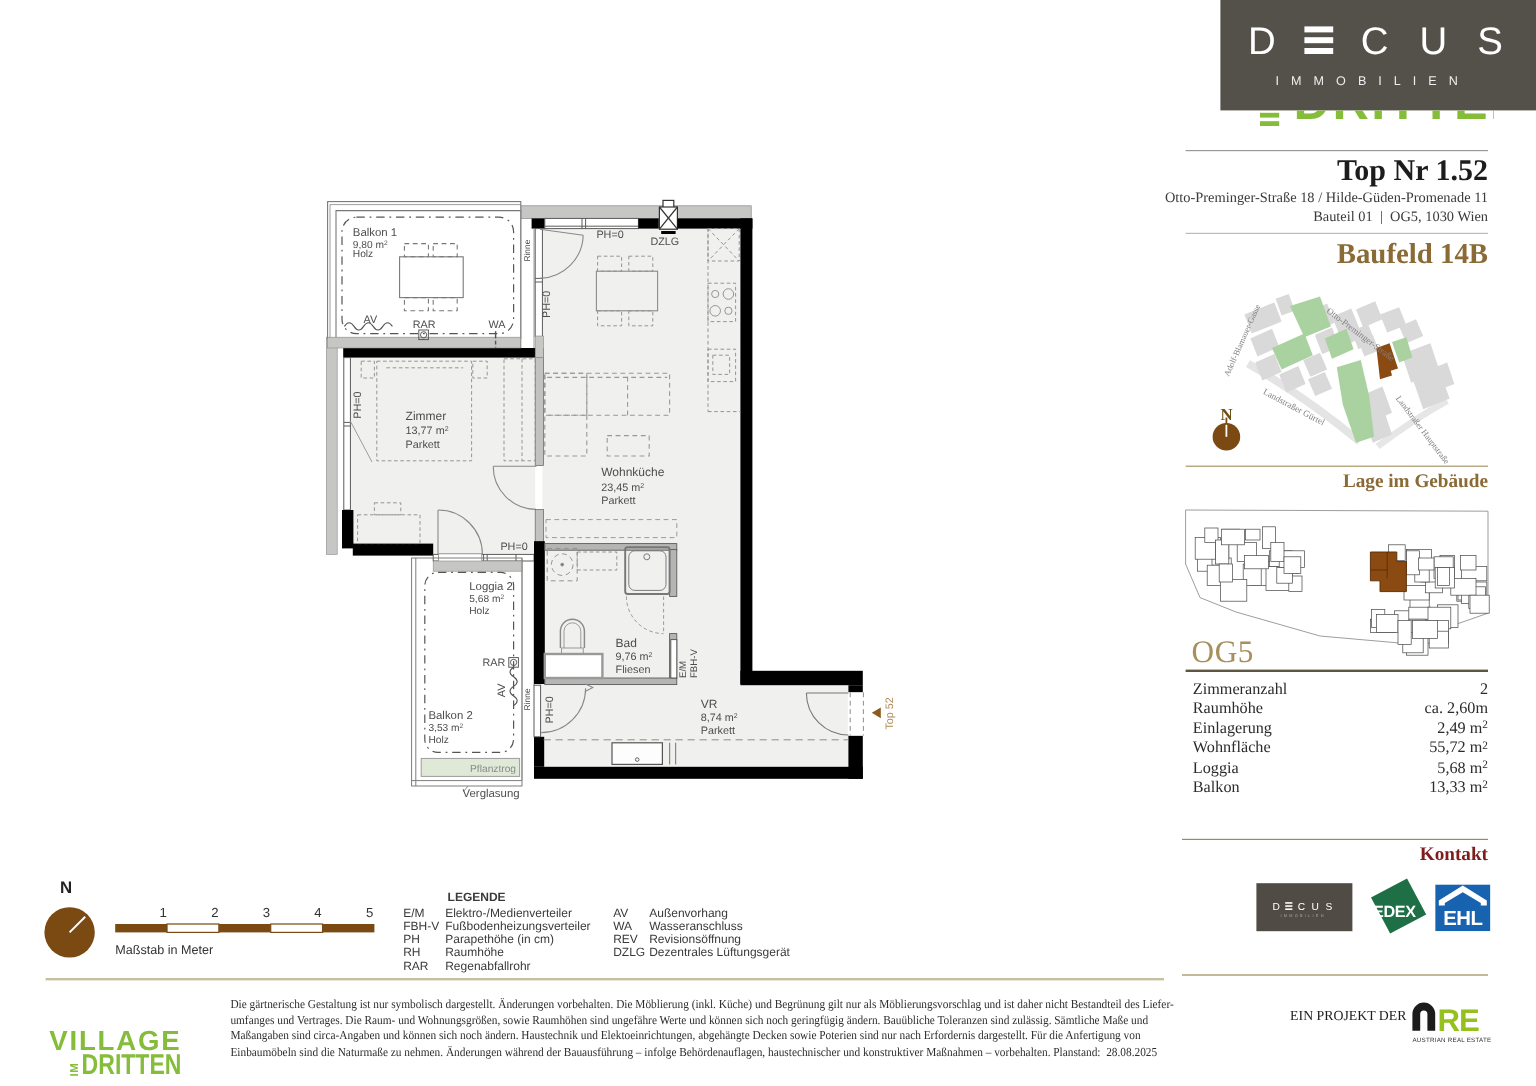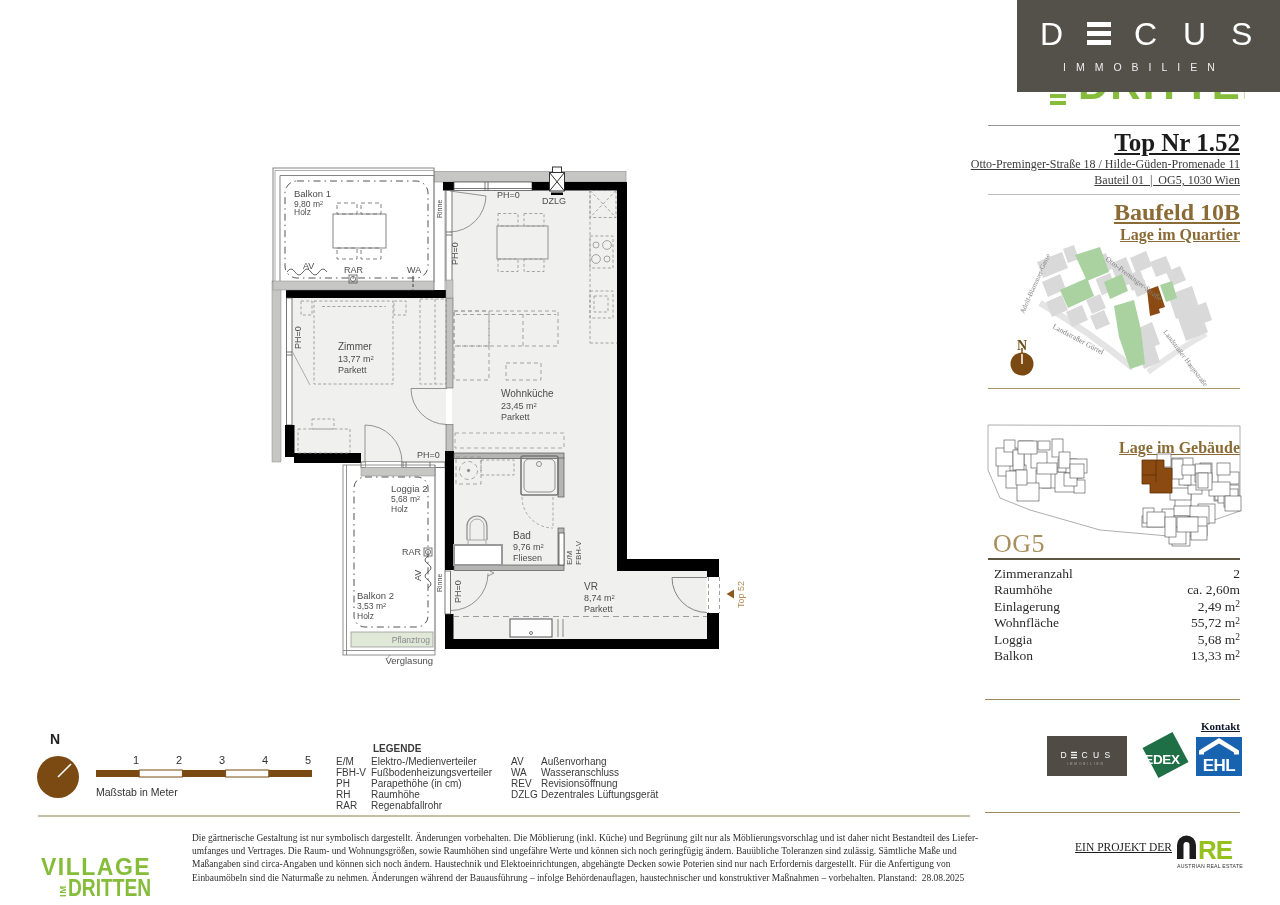--- a/index.html
+++ b/index.html
@@ -1,20 +1,20 @@
 <!DOCTYPE html>
 <html lang="de"><head>
 <meta charset="utf-8">
 <title>Top Nr 1.52</title>
 <style>
 html,body{margin:0;padding:0;background:#fff;}
 #page{position:relative;width:1280px;height:905px;background:#ffffff;overflow:hidden;font-family:"Liberation Sans",sans-serif;}
 .abs{position:absolute;}
 .serif{font-family:"Liberation Serif",serif;}
-.r{text-align:right;text-decoration:underline;}
+.r{text-align:right;}
 svg text{font-family:"Liberation Sans",sans-serif;}
 svg text.ser{font-family:"Liberation Serif",serif;}
 </style>
 </head>
 <body>
 <div id="page">
 
 <svg class="abs" style="left:0;top:0" width="1280" height="905" viewBox="0 0 1280 905">
 <g fill="none" stroke="none">
 
@@ -408,23 +408,22 @@
 <div class="abs" style="left:988px;top:125px;width:252px;height:1px;background:#999;"></div>
 
 <div class="abs serif r" style="left:940px;top:129px;width:300px;font-size:25px;font-weight:bold;color:#1c1c1c;">Top Nr 1.52</div>
 
 <div class="abs serif r" style="left:940px;top:156.5px;width:300px;font-size:12px;color:#3a3a3a;text-align:right;">Otto-Preminger-Straße 18 / Hilde-Güden-Promenade 11</div>
 
 <div class="abs serif r" style="left:940px;top:173px;width:300px;font-size:12px;color:#3a3a3a;">Bauteil 01&nbsp; | &nbsp;OG5, 1030 Wien</div>
 
 <div class="abs" style="left:988px;top:193.5px;width:252px;height:1px;background:#bbb;"></div>
 
-<div class="abs serif r" style="left:940px;top:199px;width:300px;font-size:24px;font-weight:bold;color:#8a6a35;">Baufeld 10B</div>
-
-<div class="abs serif r" style="left:940px;top:226px;width:300px;font-size:16px;font-weight:bold;color:#8a6a35;">Lage im Quartier</div>
+<div class="abs serif r" style="left:940px;top:199px;width:300px;font-size:24px;font-weight:bold;color:#8a6a35;">Baufeld 14B</div>
+
 
 <svg class="abs" style="left:990px;top:240px" width="290" height="150" viewBox="0 0 290 150">
 <g transform="translate(-990,-240)">
 
 <path d="M1040,303 Q1090,332 1133,368" stroke="#e4e4e4" stroke-width="6.5" fill="none"></path>
 
 <path d="M1148,372 Q1180,348 1206,334" stroke="#e6e6e6" stroke-width="5.5" fill="none"></path>
 
 <g fill="#d9d9d9">
 <polygon points="1037,262 1062,252 1068,268 1043,278"></polygon>
@@ -476,21 +475,21 @@
 <circle cx="1022" cy="364" r="11.5" fill="#7a4a12"></circle>
 
 <line x1="1022" y1="364" x2="1022" y2="354" stroke="#fff" stroke-width="1.5"></line>
 
 <text x="1017" y="350" font-size="14" font-weight="bold" fill="#6b4f17" class="ser">N</text>
 </g>
 </svg>
 
 <div class="abs" style="left:988px;top:388px;width:252px;height:1px;background:#a99768;"></div>
 
-<div class="abs serif r" style="left:940px;top:393px;width:300px;font-size:16px;font-weight:bold;color:#8a6a35;margin-top:46px;">Lage im Gebäude</div>
+<div class="abs serif r" style="left:940px;top:393px;width:300px;font-size:16px;font-weight:bold;color:#8a6a35;">Lage im Gebäude</div>
 
 <svg class="abs" style="left:980px;top:415px" width="300" height="140" viewBox="0 0 300 140">
 
 <path d="M8,10 L260,11 L260,96 L188,121 L120,115 L50,95 L20,83 L8,55 Z" fill="none" stroke="#999" stroke-width="0.8"></path>
 
 <g fill="#fff" stroke="#4a4a4a" stroke-width="0.6">
 <rect x="87" y="48" width="15" height="15"></rect>
         <rect x="30" y="50" width="16" height="15"></rect>
         <rect x="23" y="38" width="18" height="18"></rect>
         <rect x="72" y="24" width="11" height="18"></rect>
@@ -572,21 +571,21 @@
 <div style="position:relative">Zimmeranzahl<span style="position:absolute;right:0">2</span></div>
 <div style="position:relative">Raumhöhe<span style="position:absolute;right:0">ca. 2,60m</span></div>
 <div style="position:relative">Einlagerung<span style="position:absolute;right:0">2,49 m<span style="font-size:70%;position:relative;top:-3.5px">2</span></span></div>
 <div style="position:relative">Wohnfläche<span style="position:absolute;right:0">55,72 m<span style="font-size:70%;position:relative;top:-3.5px">2</span></span></div>
 <div style="position:relative">Loggia<span style="position:absolute;right:0">5,68 m<span style="font-size:70%;position:relative;top:-3.5px">2</span></span></div>
 <div style="position:relative">Balkon<span style="position:absolute;right:0">13,33 m<span style="font-size:70%;position:relative;top:-3.5px">2</span></span></div>
 </div>
 
 <div class="abs" style="left:985px;top:699px;width:255px;height:1px;background:#9c8a54;"></div>
 
-<div class="abs serif r" style="left:940px;top:704px;width:300px;font-size:11px;font-weight:bold;color:#0f172a;margin-top:16px;">Kontakt</div>
+<div class="abs serif r" style="left:940px;top:704px;width:300px;font-size:16px;font-weight:bold;color:#7f1d1d;">Kontakt</div>
 
 <div class="abs" style="left:1047px;top:736px;width:80px;height:40px;background:#514b45;"></div>
 
 <svg class="abs" style="left:1047px;top:737px" width="80" height="39" viewBox="0 0 80 39">
 <g fill="#fff">
 <text x="13.5" y="21" font-size="8.5">D</text>
 <rect x="24" y="14.8" width="6" height="1.3"></rect>
         <rect x="24" y="17.4" width="6" height="1.3"></rect>
         <rect x="24" y="20" width="6" height="1.3"></rect>
 <text x="34.5" y="21" font-size="8.5">C</text>

